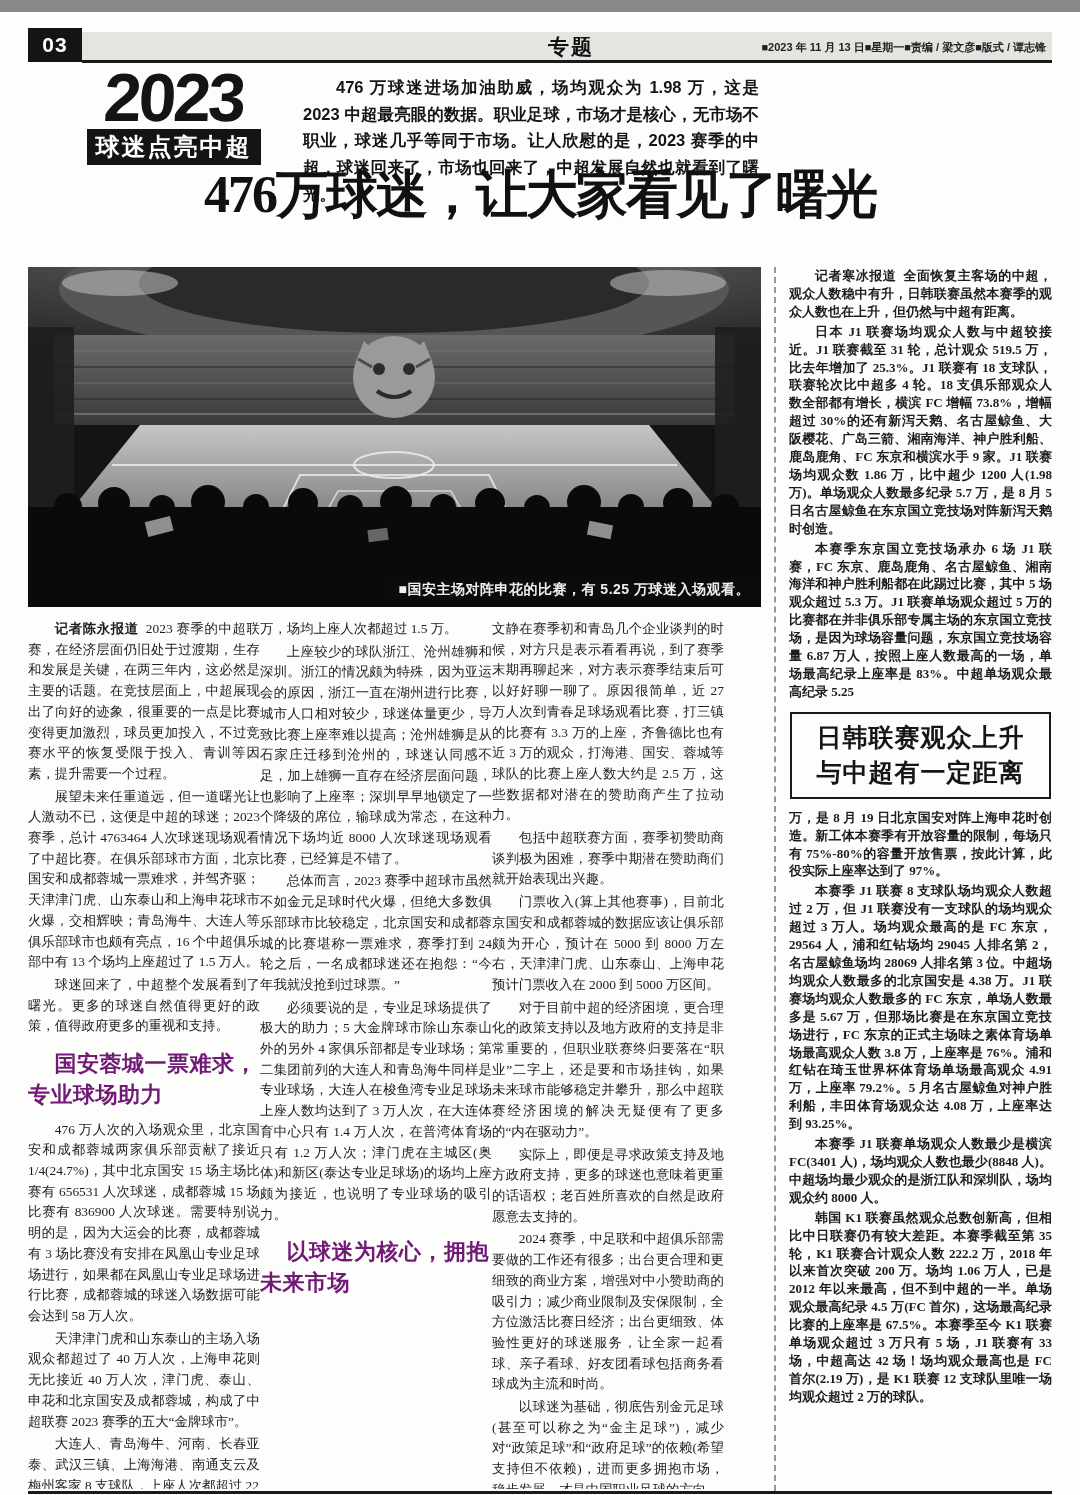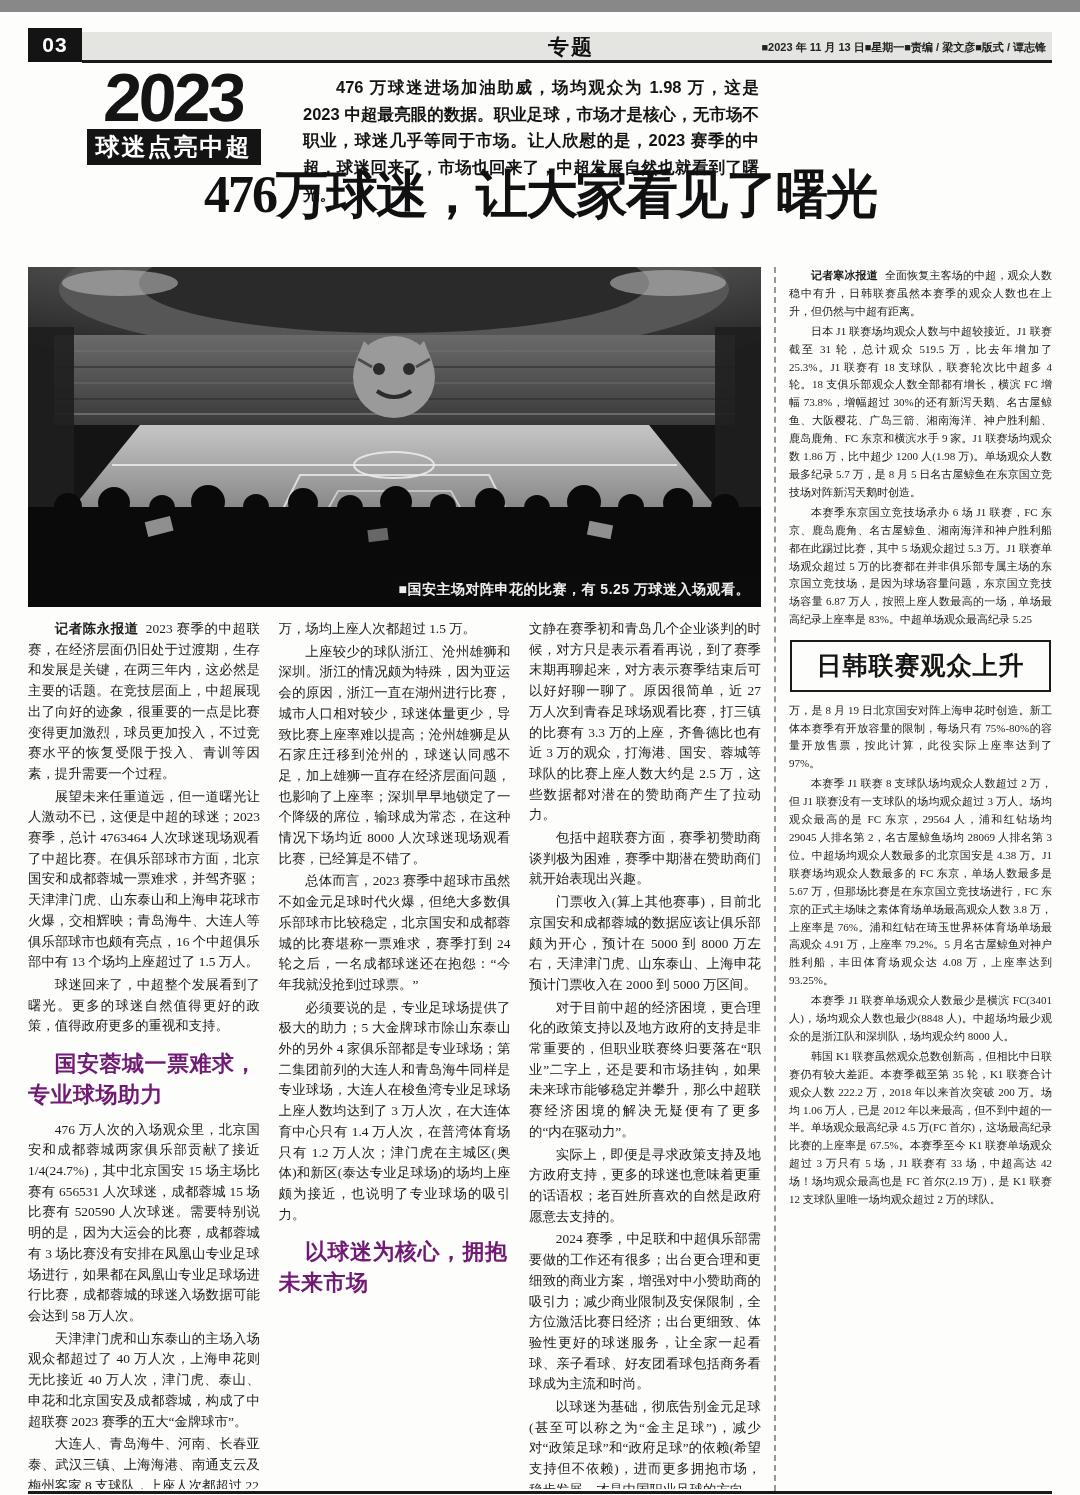--- a/index.html
+++ b/index.html
@@ -48,34 +48,34 @@
   }
   
   .left-zone{position:absolute;left:28px;top:255px;width:733px;}
   .photo{position:relative;width:733px;height:340px;background:#fde047;}
   .photo svg{display:block;width:100%;height:100%;}
   .photo-caption{
     position:absolute;right:3px;bottom:6px;background:rgba(12,12,12,0.93);color:#efefef;
     font:bold 14px/20px "Liberation Sans","DejaVu Sans",sans-serif;padding:2px 8px;letter-spacing:0.5px;
   }
   
-  .cols{display:flex;gap:18px;margin-top:12px;height:870px;overflow:hidden;justify-content:space-between;}
+  .cols{display:flex;margin-top:12px;height:870px;overflow:hidden;}
   .col{width:232px;overflow:hidden;}
   .col p{margin:0 0 2px;font-size:13.4px;line-height:20.7px;text-align:justify;text-indent:2em;}
   .col p.cont{text-indent:0;}
   .byline{font-family:"Liberation Sans","DejaVu Sans",sans-serif;margin-right:7px;}
   .col-subhead{
     font-family:"Liberation Sans","DejaVu Sans",sans-serif;font-weight:900;font-size:22px;
     line-height:1.4;color:#701a75;margin:12px 0 9px;text-indent:1.2em;letter-spacing:0.5px;
   }
   
   .right-zone{
     position:absolute;left:789px;top:255px;width:263px;height:1224px;overflow:hidden;
   }
-  .right-zone p{margin:0 0 2px;font-size:11px;line-height:17.9px;text-align:justify;text-indent:2em;}
+  .right-zone p{margin:0 0 2px;font-size:13px;line-height:17.9px;text-align:justify;text-indent:2em;font-weight:bold;}
   .right-zone p.cont{text-indent:0;}
   .boxed-subhead{
     border:2.5px solid #1a1a1a;margin:11px 1px 10px;padding:6px 2px;text-align:center;
     font-family:"Liberation Sans","DejaVu Sans",sans-serif;font-weight:900;font-size:25px;
     line-height:1.42;color:#151515;letter-spacing:1px;
   }
   .divider{
     position:absolute;left:774px;top:255px;height:1224px;width:0;
     border-left:2px dashed #979797;
   }
@@ -175,21 +175,21 @@
       <div class="photo-caption">■国安主场对阵申花的比赛，有 5.25 万球迷入场观看。</div>
     </div>
 
     <div class="cols">
 
       <div class="col">
         <p><b class="byline">记者陈永报道</b><span>2023 赛季的中超联赛，在经济层面仍旧处于过渡期，生存和发展是关键，在两三年内，这必然是主要的话题。在竞技层面上，中超展现出了向好的迹象，很重要的一点是比赛变得更加激烈，球员更加投入，不过竞赛水平的恢复受限于投入、青训等因素，提升需要一个过程。</span></p>
         <p>展望未来任重道远，但一道曙光让人激动不已，这便是中超的球迷；2023 赛季，总计 4763464 人次球迷现场观看了中超比赛。在俱乐部球市方面，北京国安和成都蓉城一票难求，并驾齐驱；天津津门虎、山东泰山和上海申花球市火爆，交相辉映；青岛海牛、大连人等俱乐部球市也颇有亮点，16 个中超俱乐部中有 13 个场均上座超过了 1.5 万人。</p>
         <p>球迷回来了，中超整个发展看到了曙光。更多的球迷自然值得更好的政策，值得政府更多的重视和支持。</p>
         <div class="col-subhead">国安蓉城一票难求，专业球场助力</div>
-        <p>476 万人次的入场观众里，北京国安和成都蓉城两家俱乐部贡献了接近 1/4(24.7%)，其中北京国安 15 场主场比赛有 656531 人次球迷，成都蓉城 15 场比赛有 520590 人次球迷。需要特别说明的是，因为大运会的比赛，成都蓉城有 3 场比赛没有安排在凤凰山专业足球场进行，如果都在凤凰山专业足球场进行比赛，成都蓉城的球迷入场数据可能会达到 58 万人次。</p>
+        <p>476 万人次的入场观众里，北京国安和成都蓉城两家俱乐部贡献了接近 1/4(24.7%)，其中北京国安 15 场主场比赛有 656531 人次球迷，成都蓉城 15 场比赛有 836900 人次球迷。需要特别说明的是，因为大运会的比赛，成都蓉城有 3 场比赛没有安排在凤凰山专业足球场进行，如果都在凤凰山专业足球场进行比赛，成都蓉城的球迷入场数据可能会达到 58 万人次。</p>
         <p>天津津门虎和山东泰山的主场入场观众都超过了 40 万人次，上海申花则无比接近 40 万人次，津门虎、泰山、申花和北京国安及成都蓉城，构成了中超联赛 2023 赛季的五大“金牌球市”。</p>
         <p>大连人、青岛海牛、河南、长春亚泰、武汉三镇、上海海港、南通支云及梅州客家 8 支球队，上座人次都超过 22</p>
       </div>
 
       <div class="col">
         <p class="cont">万，场均上座人次都超过 1.5 万。</p>
         <p>上座较少的球队浙江、沧州雄狮和深圳。浙江的情况颇为特殊，因为亚运会的原因，浙江一直在湖州进行比赛，城市人口相对较少，球迷体量更少，导致比赛上座率难以提高；沧州雄狮是从石家庄迁移到沧州的，球迷认同感不足，加上雄狮一直存在经济层面问题，也影响了上座率；深圳早早地锁定了一个降级的席位，输球成为常态，在这种情况下场均近 8000 人次球迷现场观看比赛，已经算是不错了。</p>
         <p>总体而言，2023 赛季中超球市虽然不如金元足球时代火爆，但绝大多数俱乐部球市比较稳定，北京国安和成都蓉城的比赛堪称一票难求，赛季打到 24 轮之后，一名成都球迷还在抱怨：“今年我就没抢到过球票。”</p>
         <p>必须要说的是，专业足球场提供了极大的助力；5 大金牌球市除山东泰山外的另外 4 家俱乐部都是专业球场；第二集团前列的大连人和青岛海牛同样是专业球场，大连人在梭鱼湾专业足球场上座人数均达到了 3 万人次，在大连体育中心只有 1.4 万人次，在普湾体育场只有 1.2 万人次；津门虎在主城区(奥体)和新区(泰达专业足球场)的场均上座颇为接近，也说明了专业球场的吸引力。</p>
         <div class="col-subhead">以球迷为核心，拥抱未来市场</div>
@@ -210,20 +210,21 @@
   </div>
 
   <div class="divider"></div>
 
   <div class="right-zone">
     <p><b class="byline">记者寒冰报道</b><span>全面恢复主客场的中超，观众人数稳中有升，日韩联赛虽然本赛季的观众人数也在上升，但仍然与中超有距离。</span></p>
     <p>日本 J1 联赛场均观众人数与中超较接近。J1 联赛截至 31 轮，总计观众 519.5 万，比去年增加了 25.3%。J1 联赛有 18 支球队，联赛轮次比中超多 4 轮。18 支俱乐部观众人数全部都有增长，横滨 FC 增幅 73.8%，增幅超过 30%的还有新泻天鹅、名古屋鲸鱼、大阪樱花、广岛三箭、湘南海洋、神户胜利船、鹿岛鹿角、FC 东京和横滨水手 9 家。J1 联赛场均观众数 1.86 万，比中超少 1200 人(1.98 万)。单场观众人数最多纪录 5.7 万，是 8 月 5 日名古屋鲸鱼在东京国立竞技场对阵新泻天鹅时创造。</p>
     <p>本赛季东京国立竞技场承办 6 场 J1 联赛，FC 东京、鹿岛鹿角、名古屋鲸鱼、湘南海洋和神户胜利船都在此踢过比赛，其中 5 场观众超过 5.3 万。J1 联赛单场观众超过 5 万的比赛都在并非俱乐部专属主场的东京国立竞技场，是因为球场容量问题，东京国立竞技场容量 6.87 万人，按照上座人数最高的一场，单场最高纪录上座率是 83%。中超单场观众最高纪录 5.25</p>
     <div class="boxed-subhead">
       <div>日韩联赛观众上升</div>
+      <div>与中超有一定距离</div>
     </div>
     <p class="cont">万，是 8 月 19 日北京国安对阵上海申花时创造。新工体本赛季有开放容量的限制，每场只有 75%-80%的容量开放售票，按此计算，此役实际上座率达到了 97%。</p>
     <p>本赛季 J1 联赛 8 支球队场均观众人数超过 2 万，但 J1 联赛没有一支球队的场均观众超过 3 万人。场均观众最高的是 FC 东京，29564 人，浦和红钻场均 29045 人排名第 2，名古屋鲸鱼场均 28069 人排名第 3 位。中超场均观众人数最多的北京国安是 4.38 万。J1 联赛场均观众人数最多的 FC 东京，单场人数最多是 5.67 万，但那场比赛是在东京国立竞技场进行，FC 东京的正式主场味之素体育场单场最高观众人数 3.8 万，上座率是 76%。浦和红钻在琦玉世界杯体育场单场最高观众 4.91 万，上座率 79.2%。5 月名古屋鲸鱼对神户胜利船，丰田体育场观众达 4.08 万，上座率达到 93.25%。</p>
     <p>本赛季 J1 联赛单场观众人数最少是横滨 FC(3401 人)，场均观众人数也最少(8848 人)。中超场均最少观众的是浙江队和深圳队，场均观众约 8000 人。</p>
     <p>韩国 K1 联赛虽然观众总数创新高，但相比中日联赛仍有较大差距。本赛季截至第 35 轮，K1 联赛合计观众人数 222.2 万，2018 年以来首次突破 200 万。场均 1.06 万人，已是 2012 年以来最高，但不到中超的一半。单场观众最高纪录 4.5 万(FC 首尔)，这场最高纪录比赛的上座率是 67.5%。本赛季至今 K1 联赛单场观众超过 3 万只有 5 场，J1 联赛有 33 场，中超高达 42 场！场均观众最高也是 FC 首尔(2.19 万)，是 K1 联赛 12 支球队里唯一场均观众超过 2 万的球队。</p>
   </div>
 
   <div class="bottom-rule"></div>
 
 </div>

